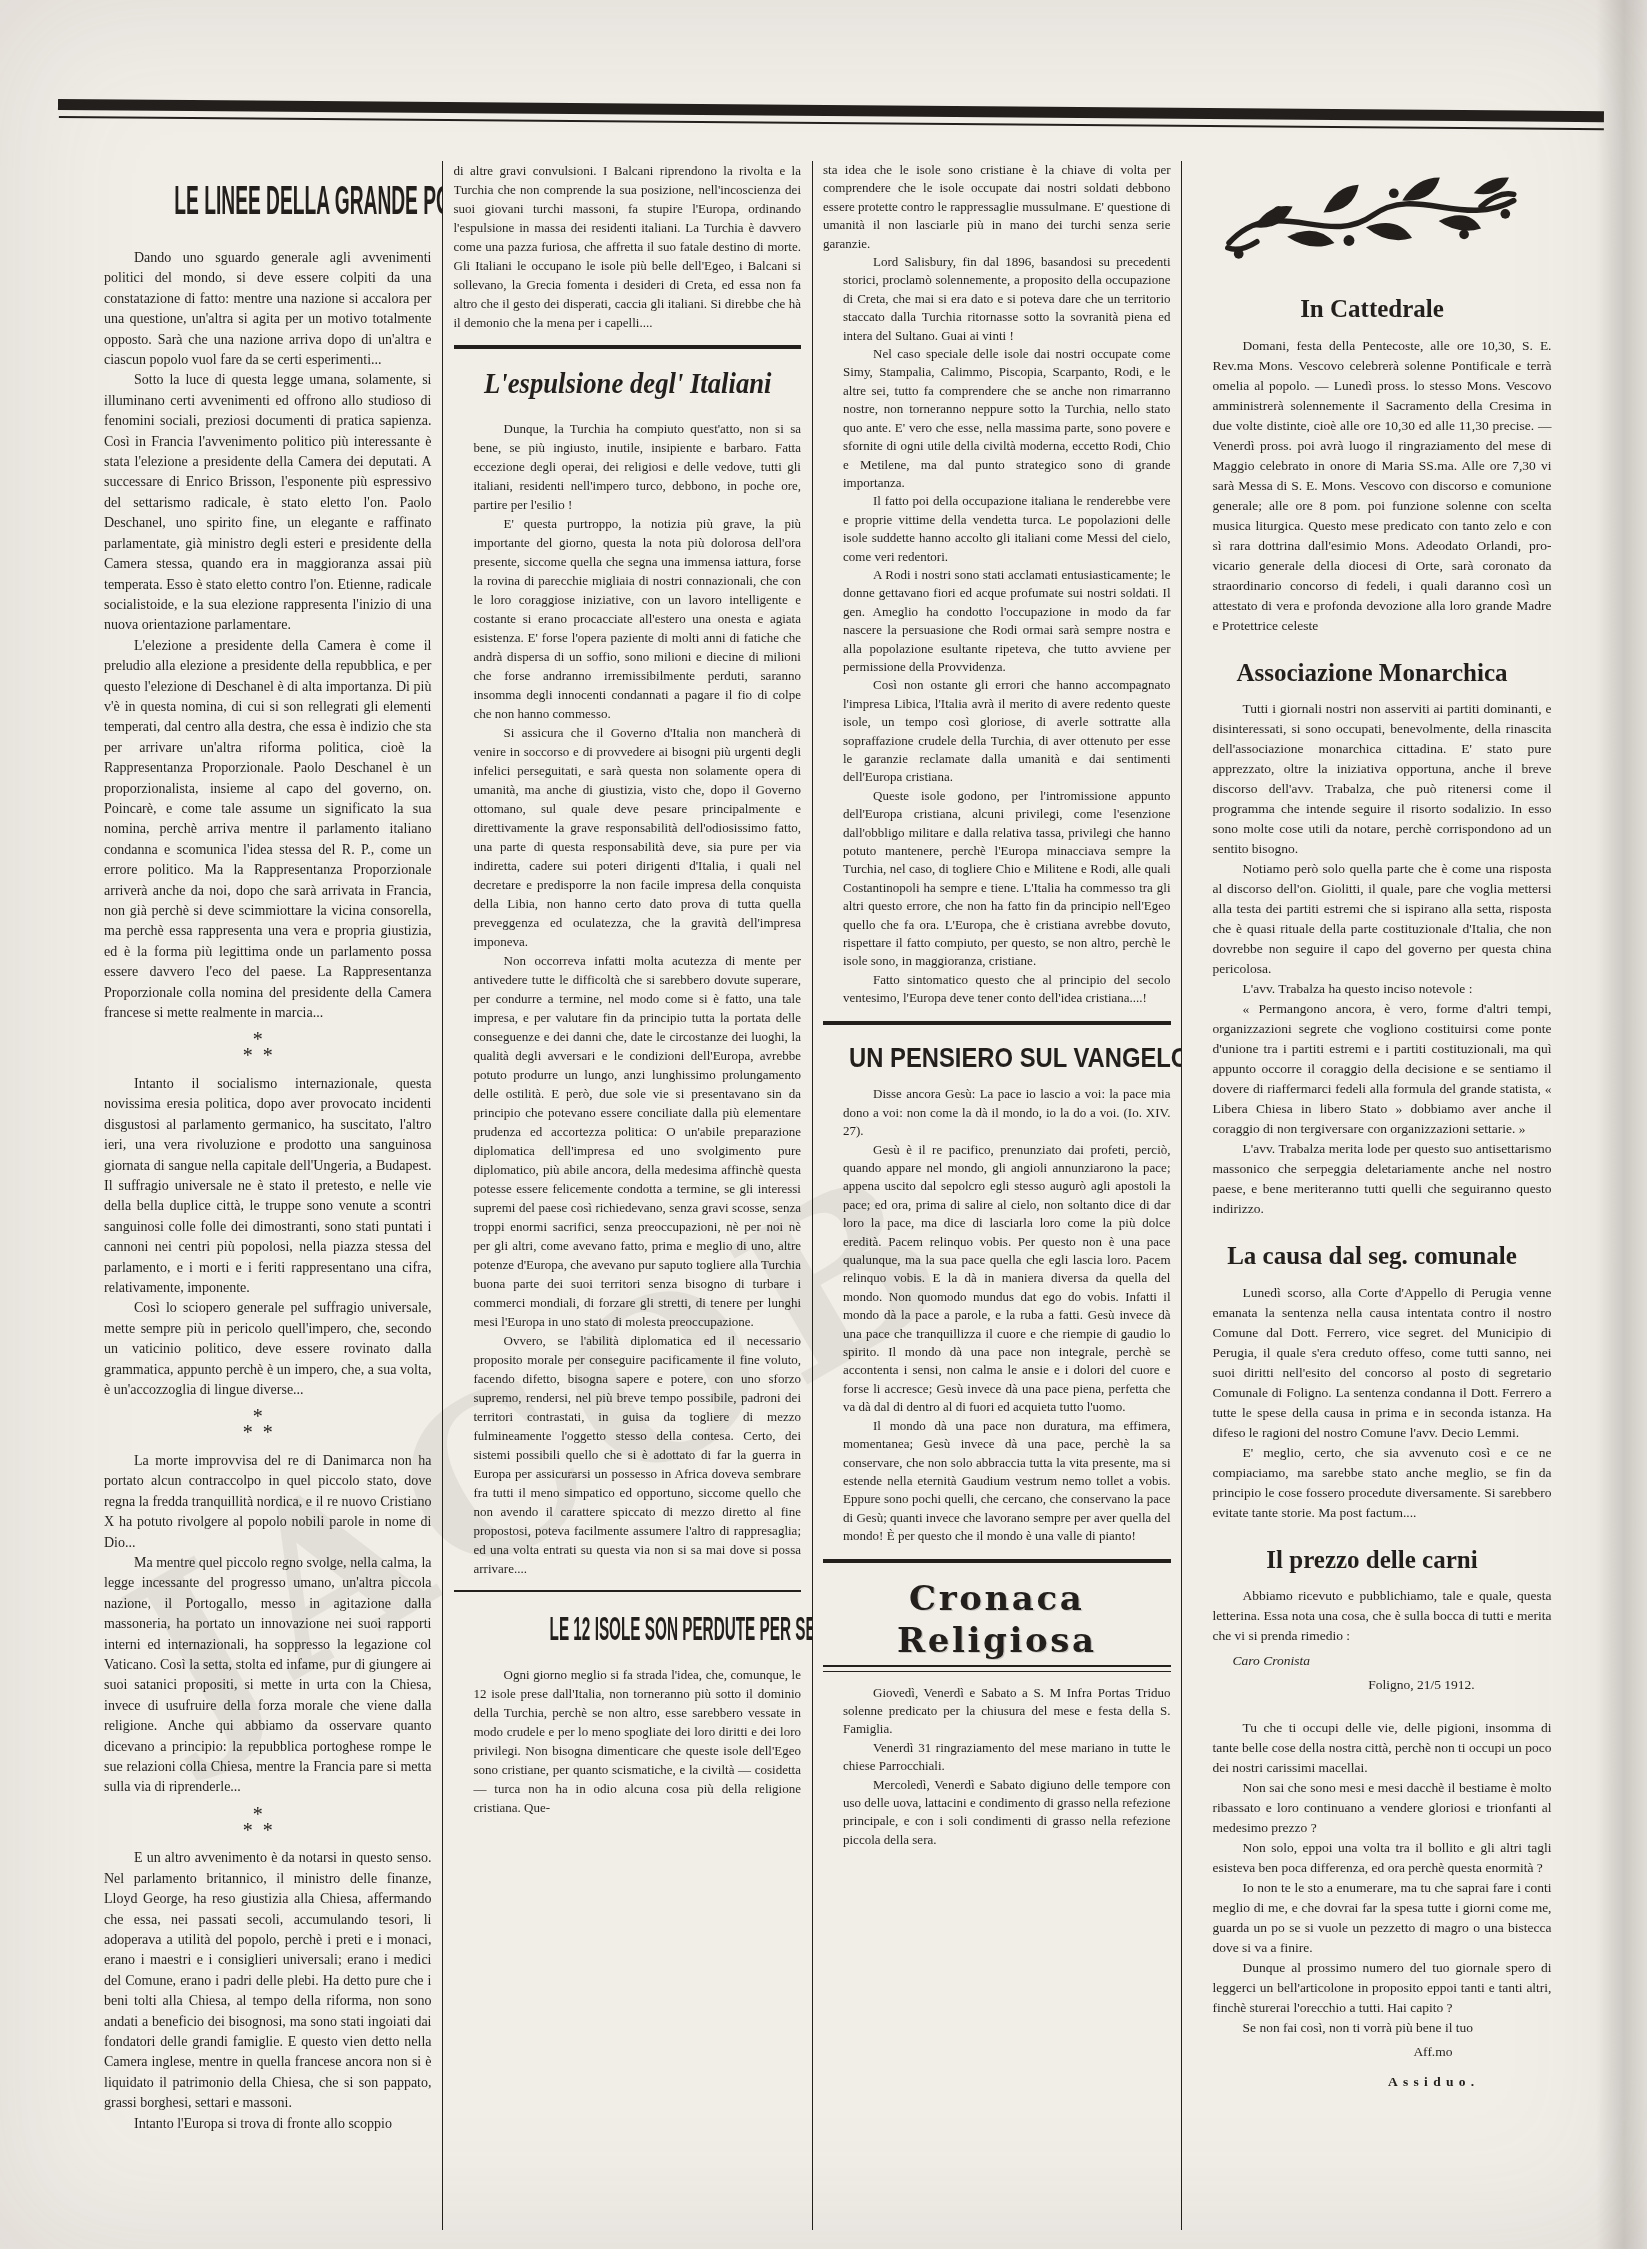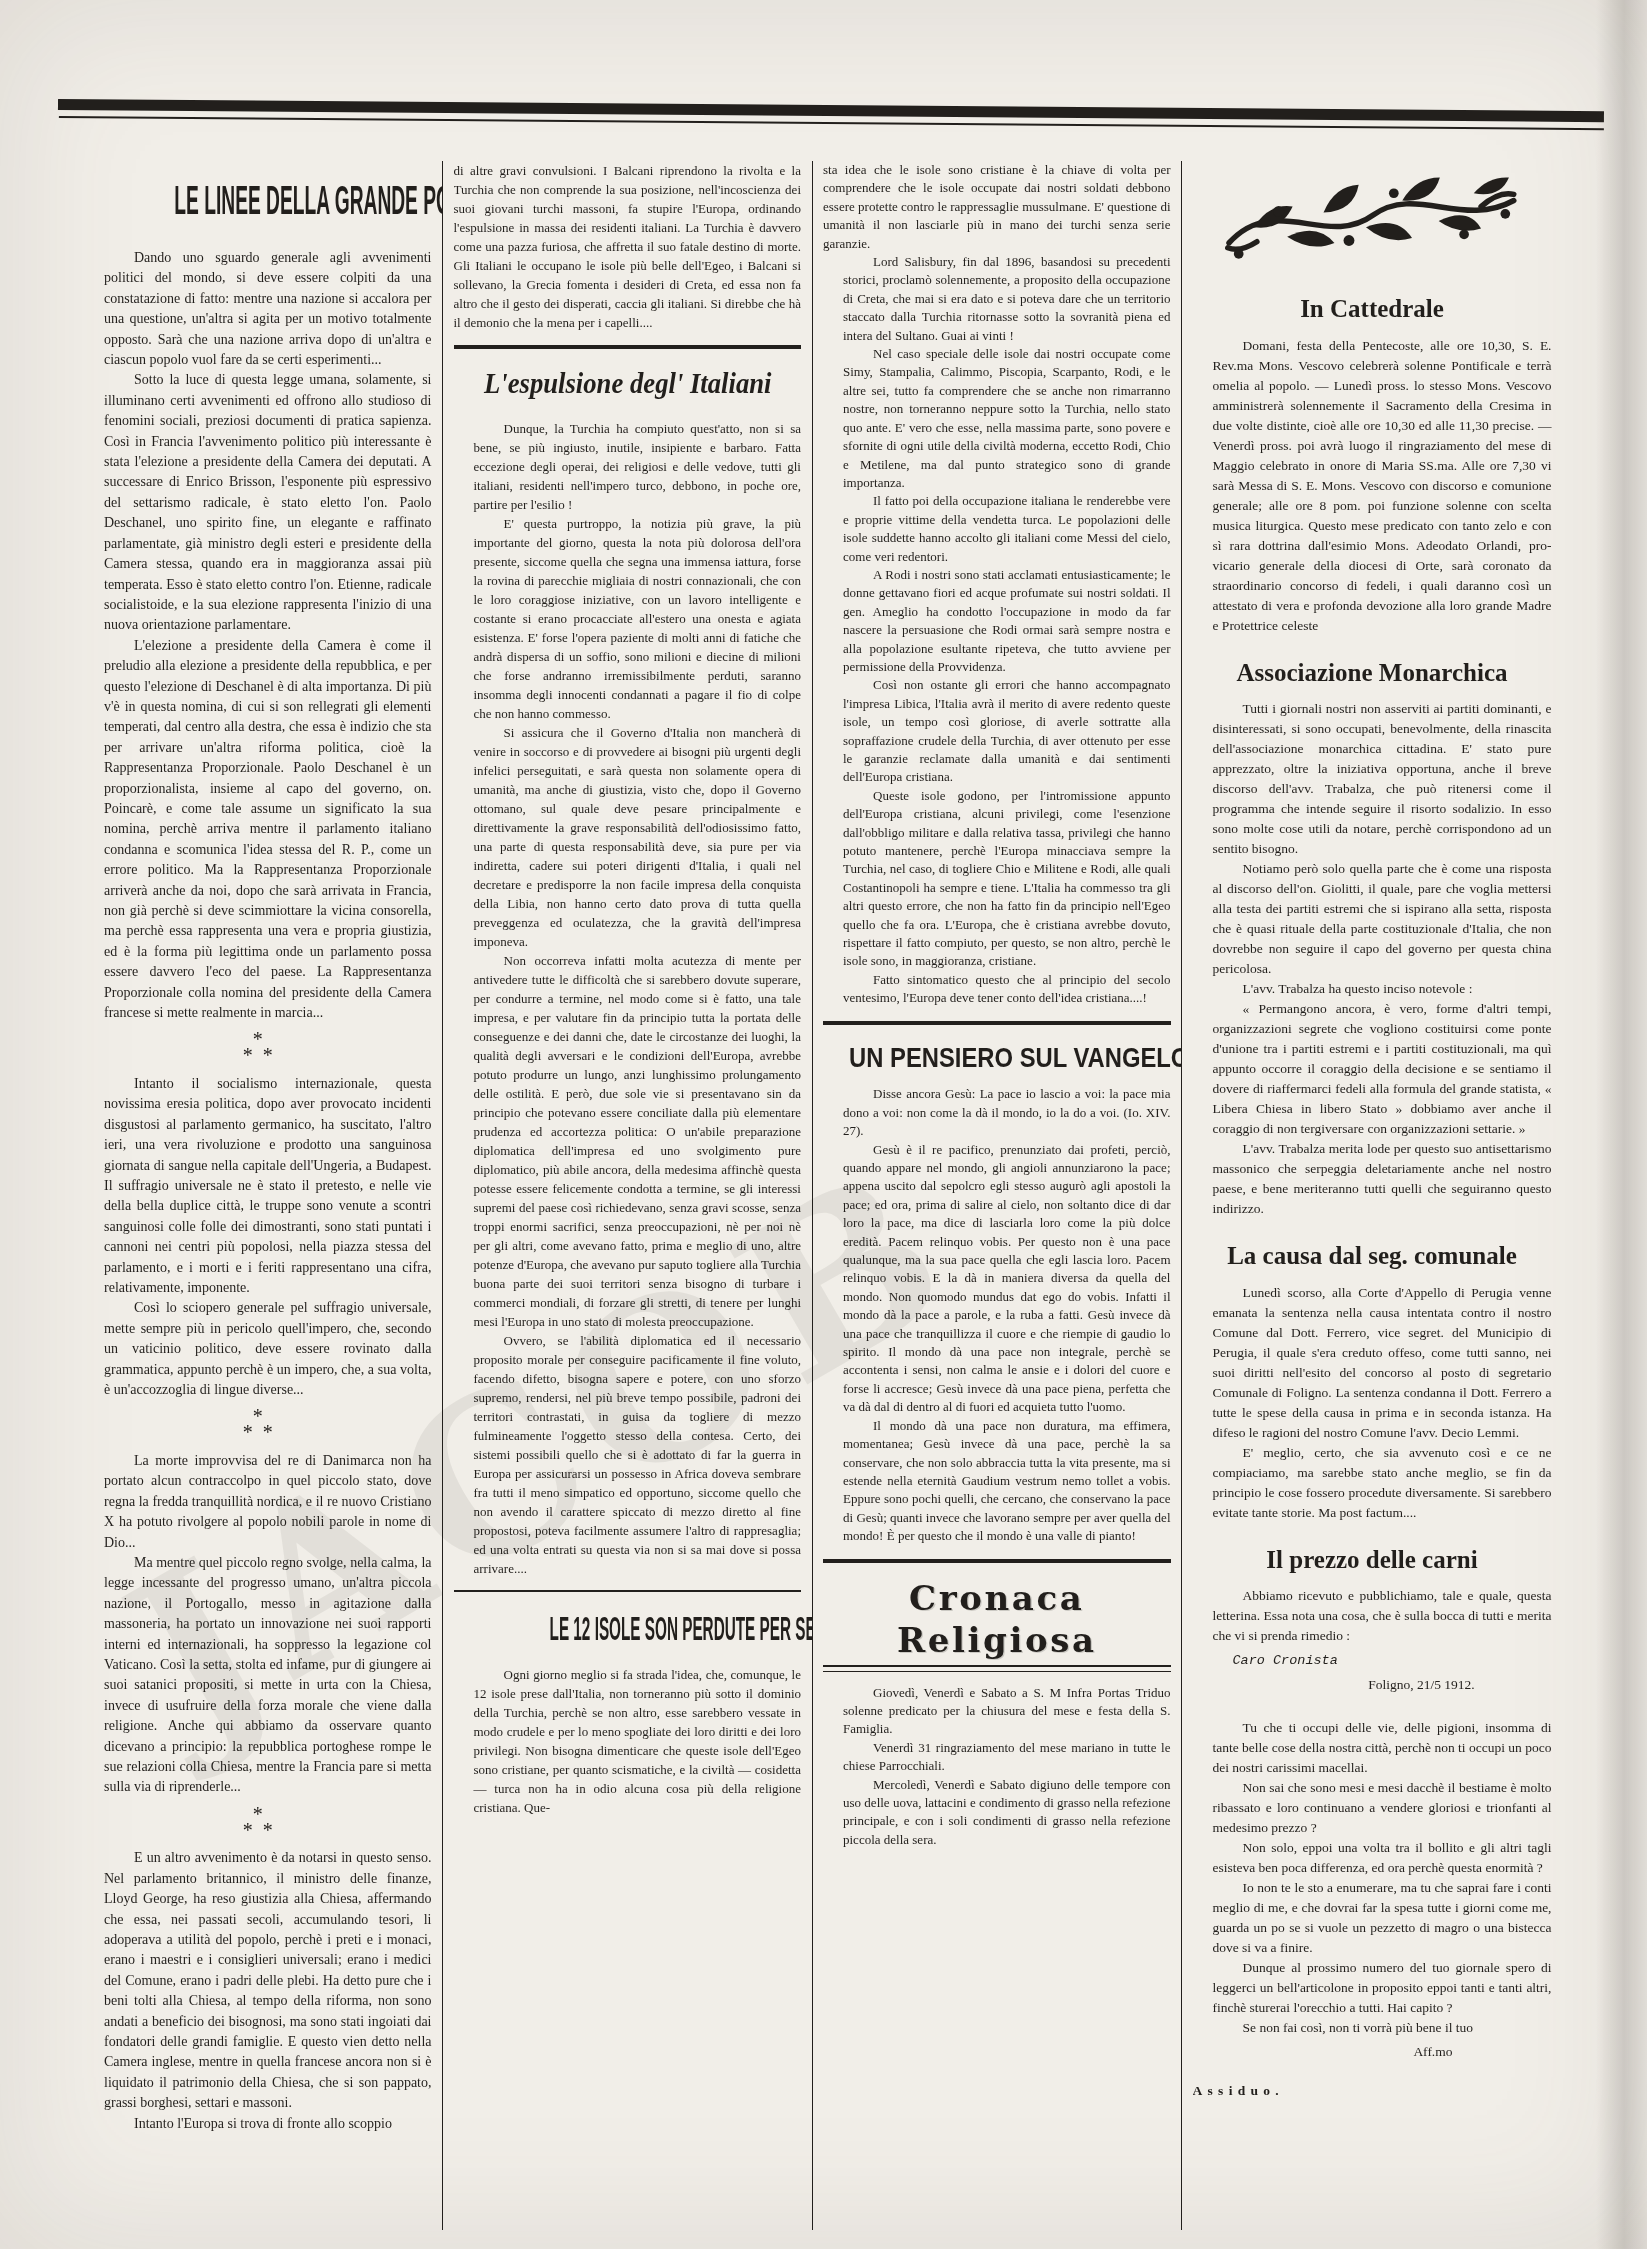--- a/index.html
+++ b/index.html
@@ -40,24 +40,24 @@
   .b-italic_head{font:700 italic 29px/38px "Liberation Serif",serif;text-align:center;white-space:nowrap;
     transform:scaleX(0.92);transform-origin:50% 50%;margin:13px 0 17px;}
   .b-serif_head{font:700 25px/33px "Liberation Serif",serif;text-align:center;margin:20px 0 10.5px;}
   .b-ornate_head{font:700 34px/42px "DejaVu Serif",serif;text-align:center;letter-spacing:2.6px;
     text-shadow:1.3px 1.3px 0 rgba(34,31,28,0.18);margin:5.3px 0 4px;}
   .b-rule{border-top:2.6px solid var(--ink);margin:12px 0 13px;}
   .b-rule_thick{border-top:4.6px solid var(--ink);margin:13px 0 14.5px;}
   .b-rule_double{height:6.6px;border-top:2px solid var(--ink);border-bottom:1.3px solid var(--ink);margin:4px 0 12px;}
   .b-stars{display:flex;flex-direction:column;align-items:center;gap:0;font-size:20px;line-height:16px;margin:8px 0 10.5px;}
   .b-ornament{display:flex;justify-content:center;color:var(--ink);margin:8px 0 2.6px;}
-  .b-p_italic{font-style:italic;text-indent:40px;margin:5.3px 0 2.6px;font-family:Liberation Mono, monospace;}
+  .b-p_italic{font-style:italic;text-indent:40px;margin:5.3px 0 2.6px;}
   .b-p_center{text-align:center;padding-left:99px;margin:4px 0 23px;}
   .b-p_right{text-align:right;padding-right:99px;margin-top:4px;}
-  .b-signature{text-align:left;padding-right:72px;font-weight:700;letter-spacing:5.3px;margin-top:19px;}
+  .b-signature{text-align:right;padding-right:72px;font-weight:700;letter-spacing:5.3px;margin-top:10px;}
 </style>
 </head>
 <body>
 
 <div class="paper">
   <div class="top-rule"></div>
   <div class="watermark">JACOB</div>
   <div class="cols">
     <div class="col col-1">
         <div class="blk b-display_xl">LE LINEE DELLA GRANDE POLITICA</div>

